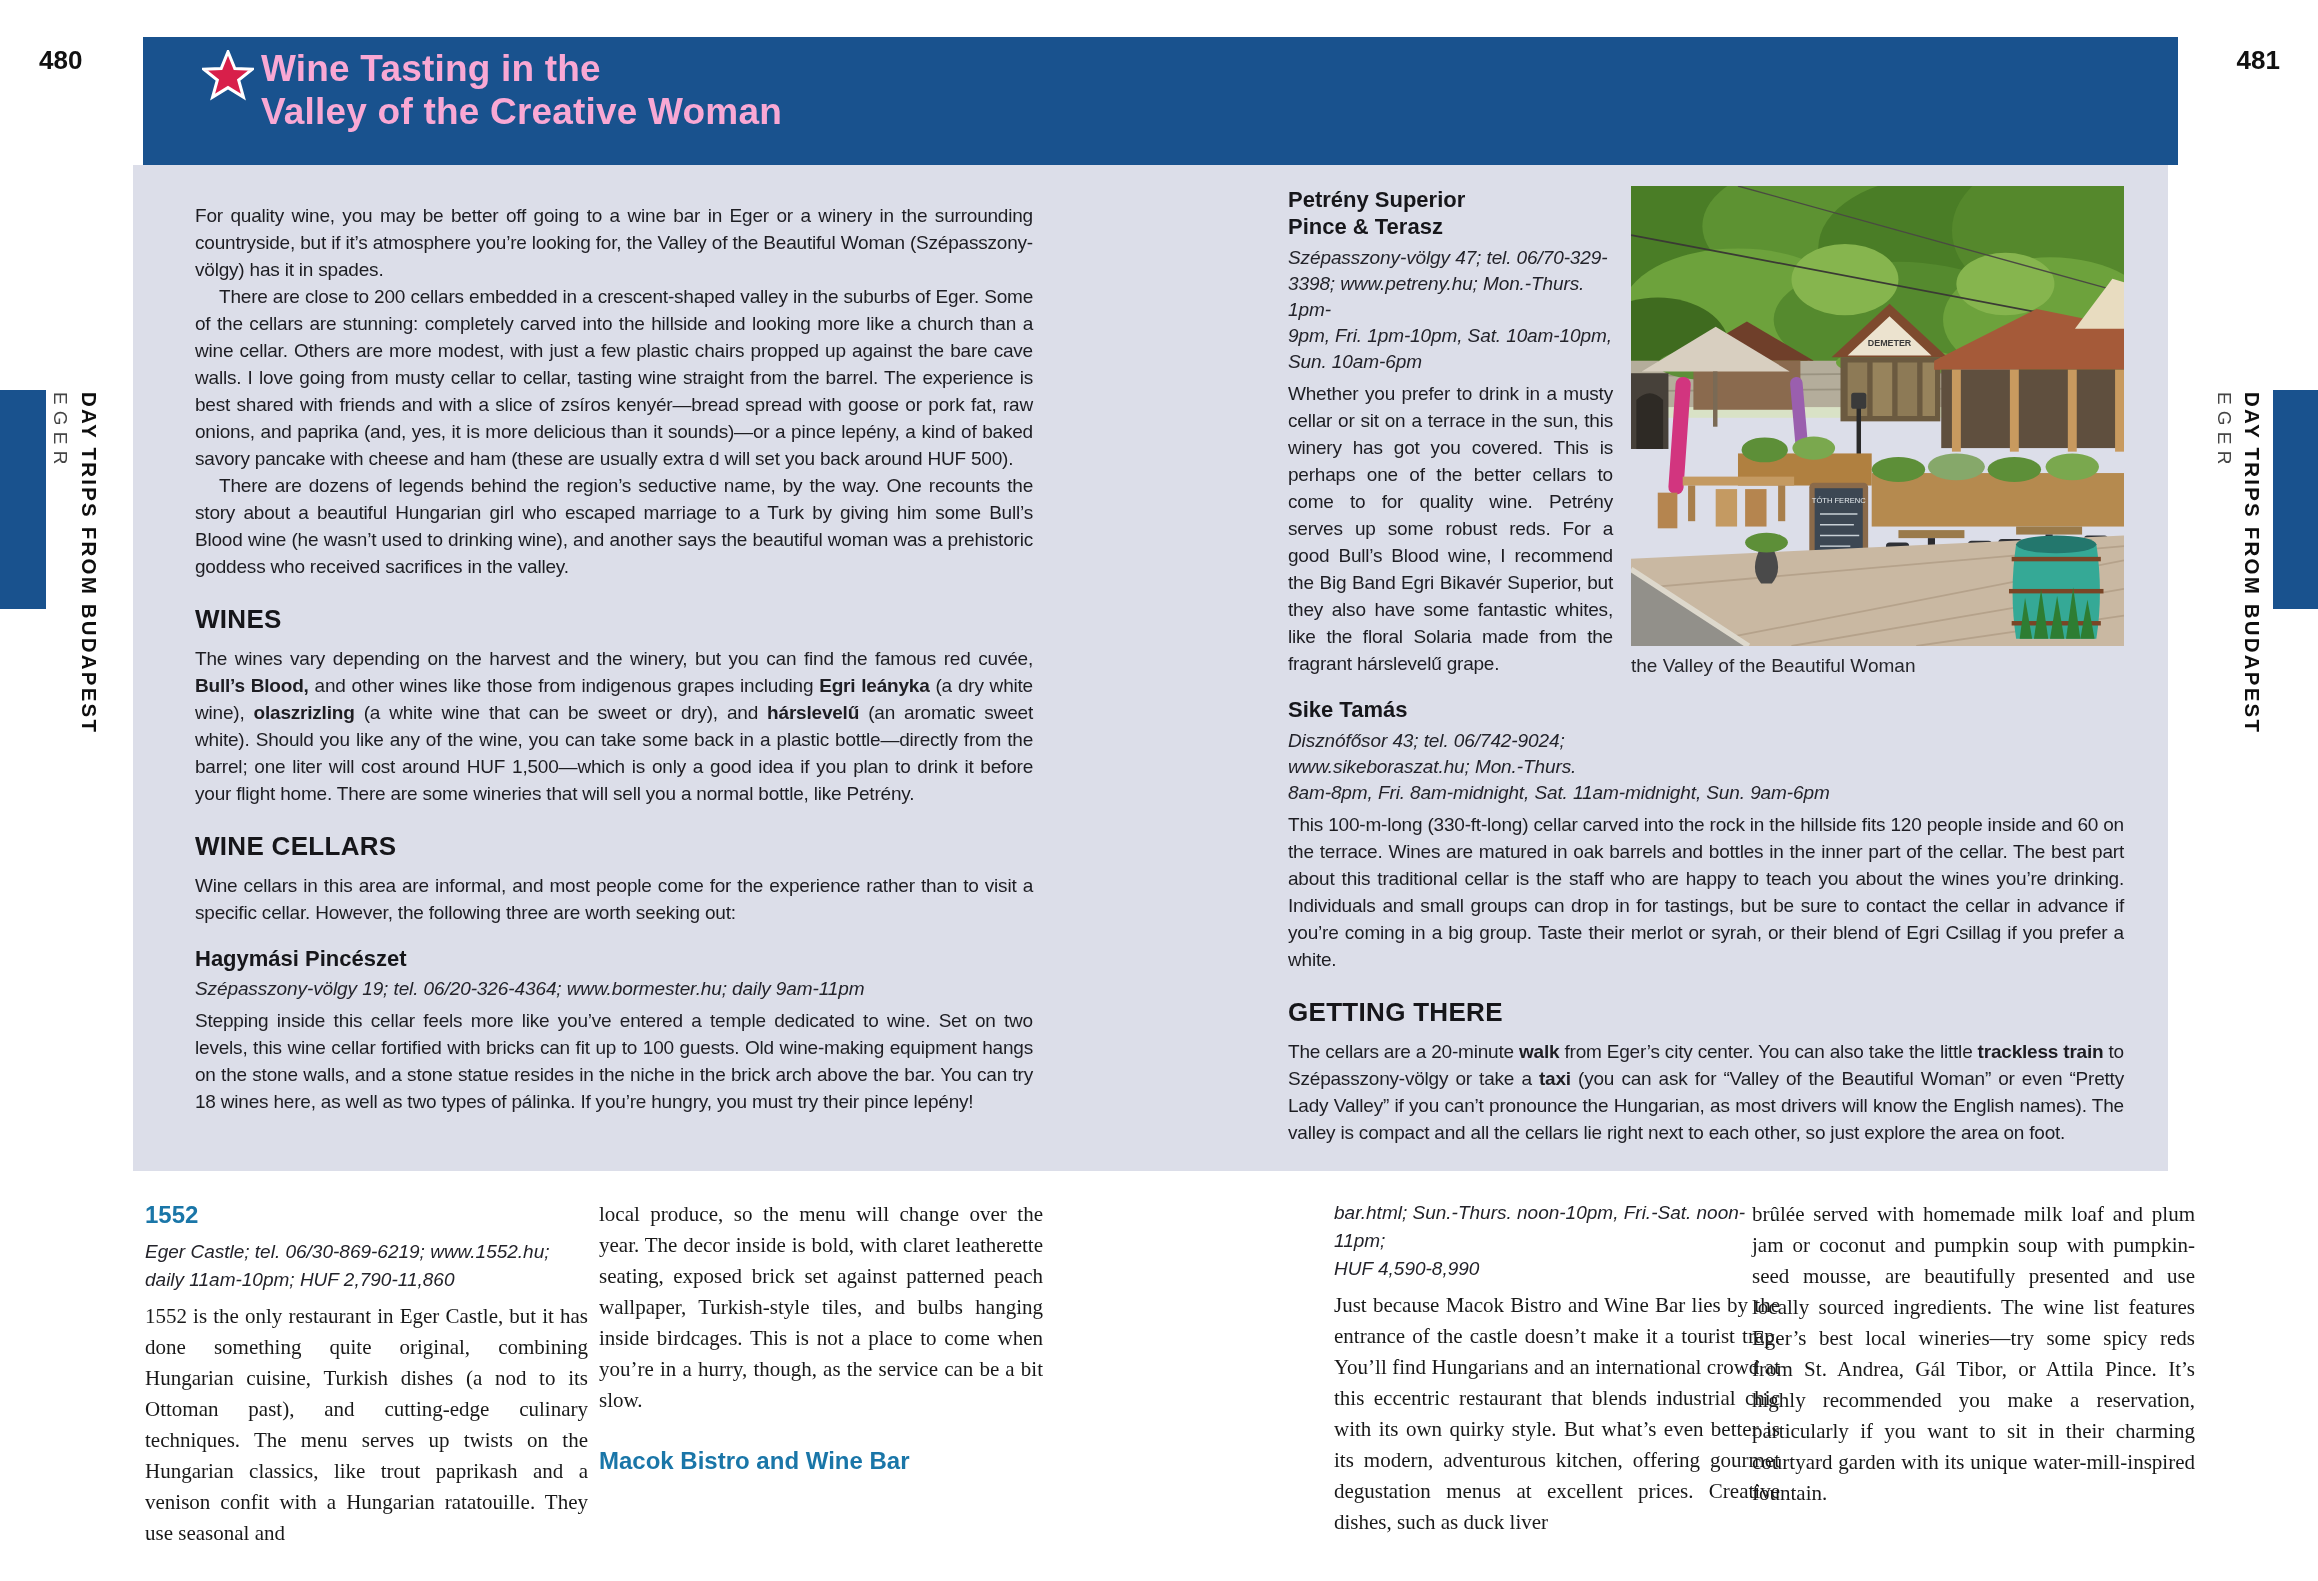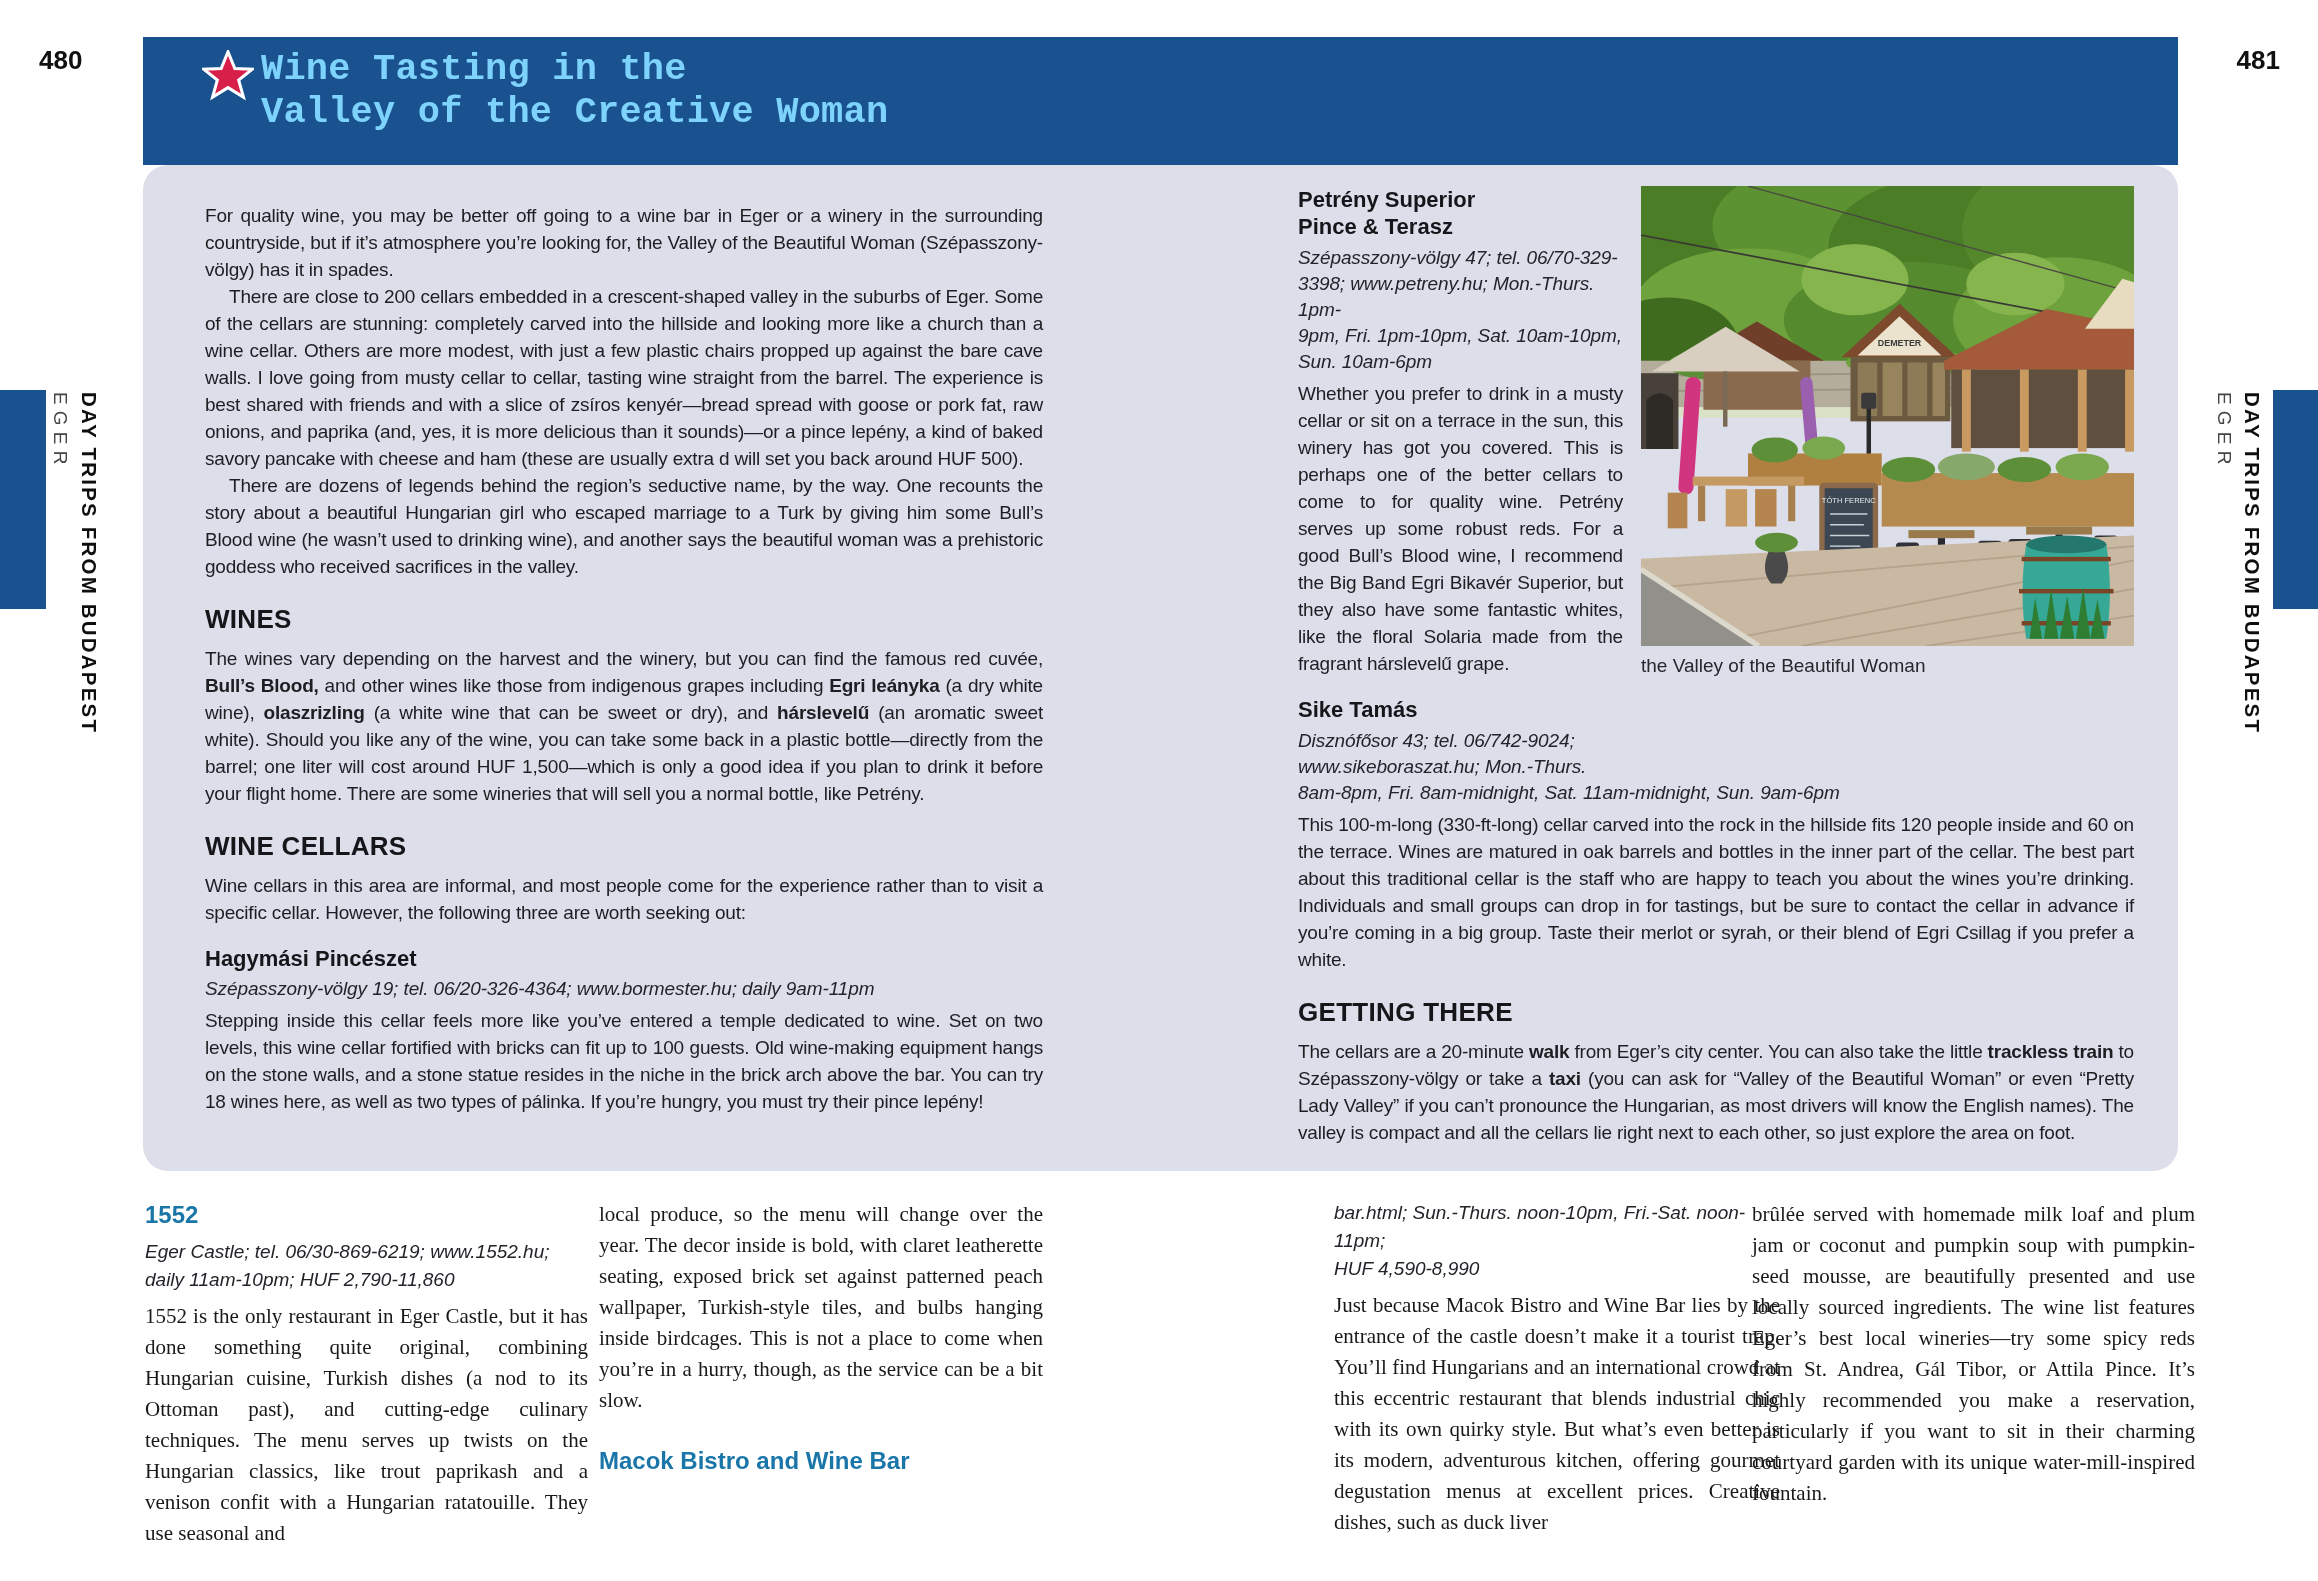--- a/index.html
+++ b/index.html
@@ -20,26 +20,26 @@
   .spine.secondary{font-size:19px;letter-spacing:6.2px;color:#454545;font-weight:400;}
   .spine.primary{font-size:20.5px;letter-spacing:2.2px;color:#0e0e0e;font-weight:bold;}
   .spine-l-sec{left:49px;}
   .spine-l-pri{left:77px;}
   .spine-r-sec{left:2213px;}
   .spine-r-pri{left:2240px;}
 
   
   .band{position:absolute;left:143px;top:37px;width:2035px;height:128px;background:#19528e;}
   .band .star{position:absolute;left:59px;top:12.5px;}
-  .band .t{position:absolute;left:118px;color:#7dd3fc;font-weight:bold;font-size:37px;letter-spacing:0.2px;font-family:Liberation Mono, monospace;}
+  .band .t{position:absolute;left:118px;color:#f9a8d4;font-weight:bold;font-size:37px;letter-spacing:0.2px;}
   .band .t1{top:10.7px;}
   .band .t2{top:54px;}
 
   
-  .panel{position:absolute;left:143px;top:165px;width:2035px;height:1006px;background:#dcdee9;overflow:hidden;border-radius:25px;}
+  .panel{position:absolute;left:133px;top:165px;width:2035px;height:1006px;background:#dcdee9;overflow:hidden;}
   .col{position:absolute;top:0;}
   .col-left{left:62px;width:838px;padding-top:37px;}
   .col-right{left:1155px;width:836px;padding-top:21.4px;}
 
   p{margin:0;}
   .body{font-size:19px;line-height:27px;text-align:justify;letter-spacing:-0.2px;color:#1d1d22;}
   .body.indent{text-indent:24px;}
   .details{font-size:19px;line-height:26px;font-style:italic;color:#23232a;letter-spacing:-0.1px;margin:1.8px 0 5.4px 0;}
   .prewrap{white-space:pre-line;}
   h2{font-size:26px;font-weight:bold;color:#16161a;margin:24px 0 9.8px 0;letter-spacing:0.3px;}

